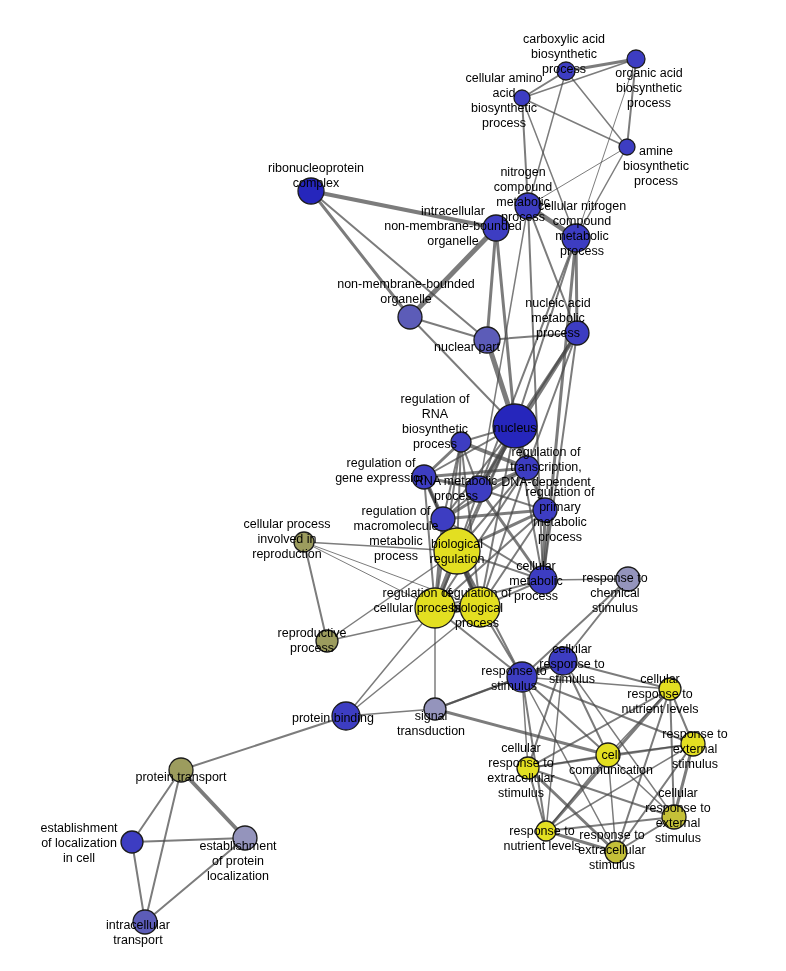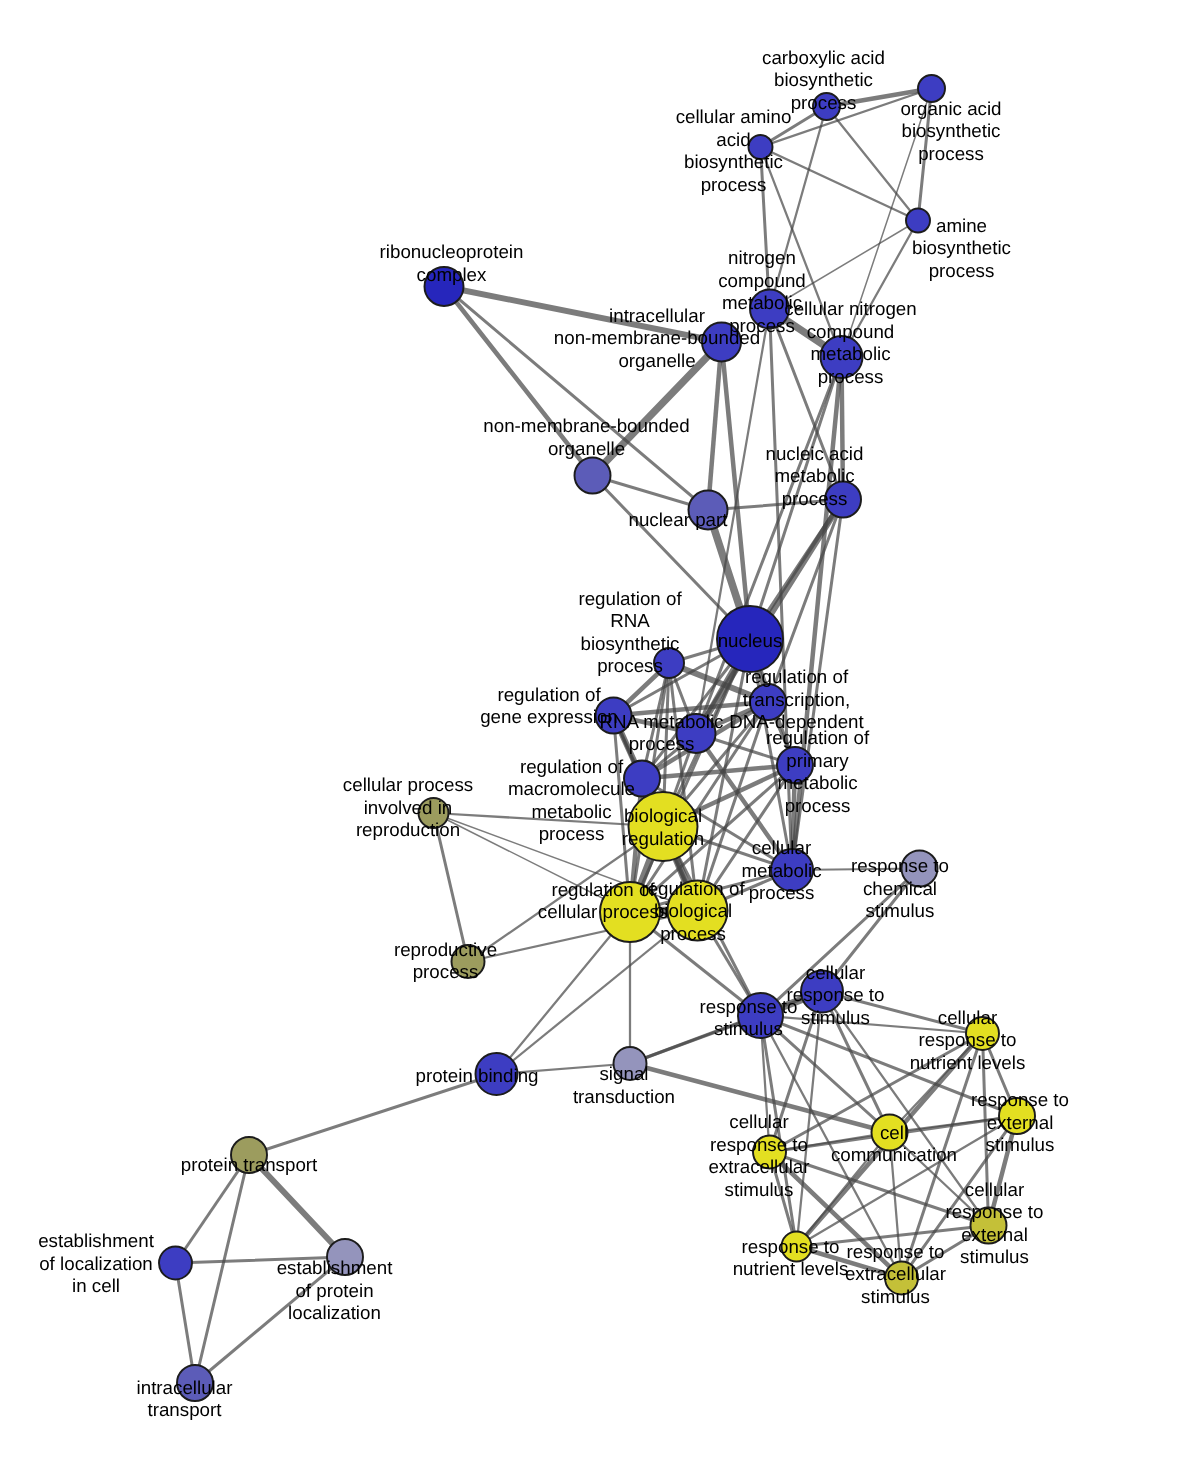--- a/index.html
+++ b/index.html
@@ -6,20 +6,21 @@
     margin: 0;
     padding: 0;
     background: #ffffff;
   }
   #stage {
     position: relative;
     width: 742px;
     height: 971px;
     background: #ffffff;
     overflow: hidden;
+    padding-left: 15px;
   }
   svg { display: block; }
   #edges line {
     stroke-linecap: round;
     opacity: 0.7;
   }
   #nodes circle {
     stroke: #1c1c1c;
     stroke-width: 1.3;
   }

